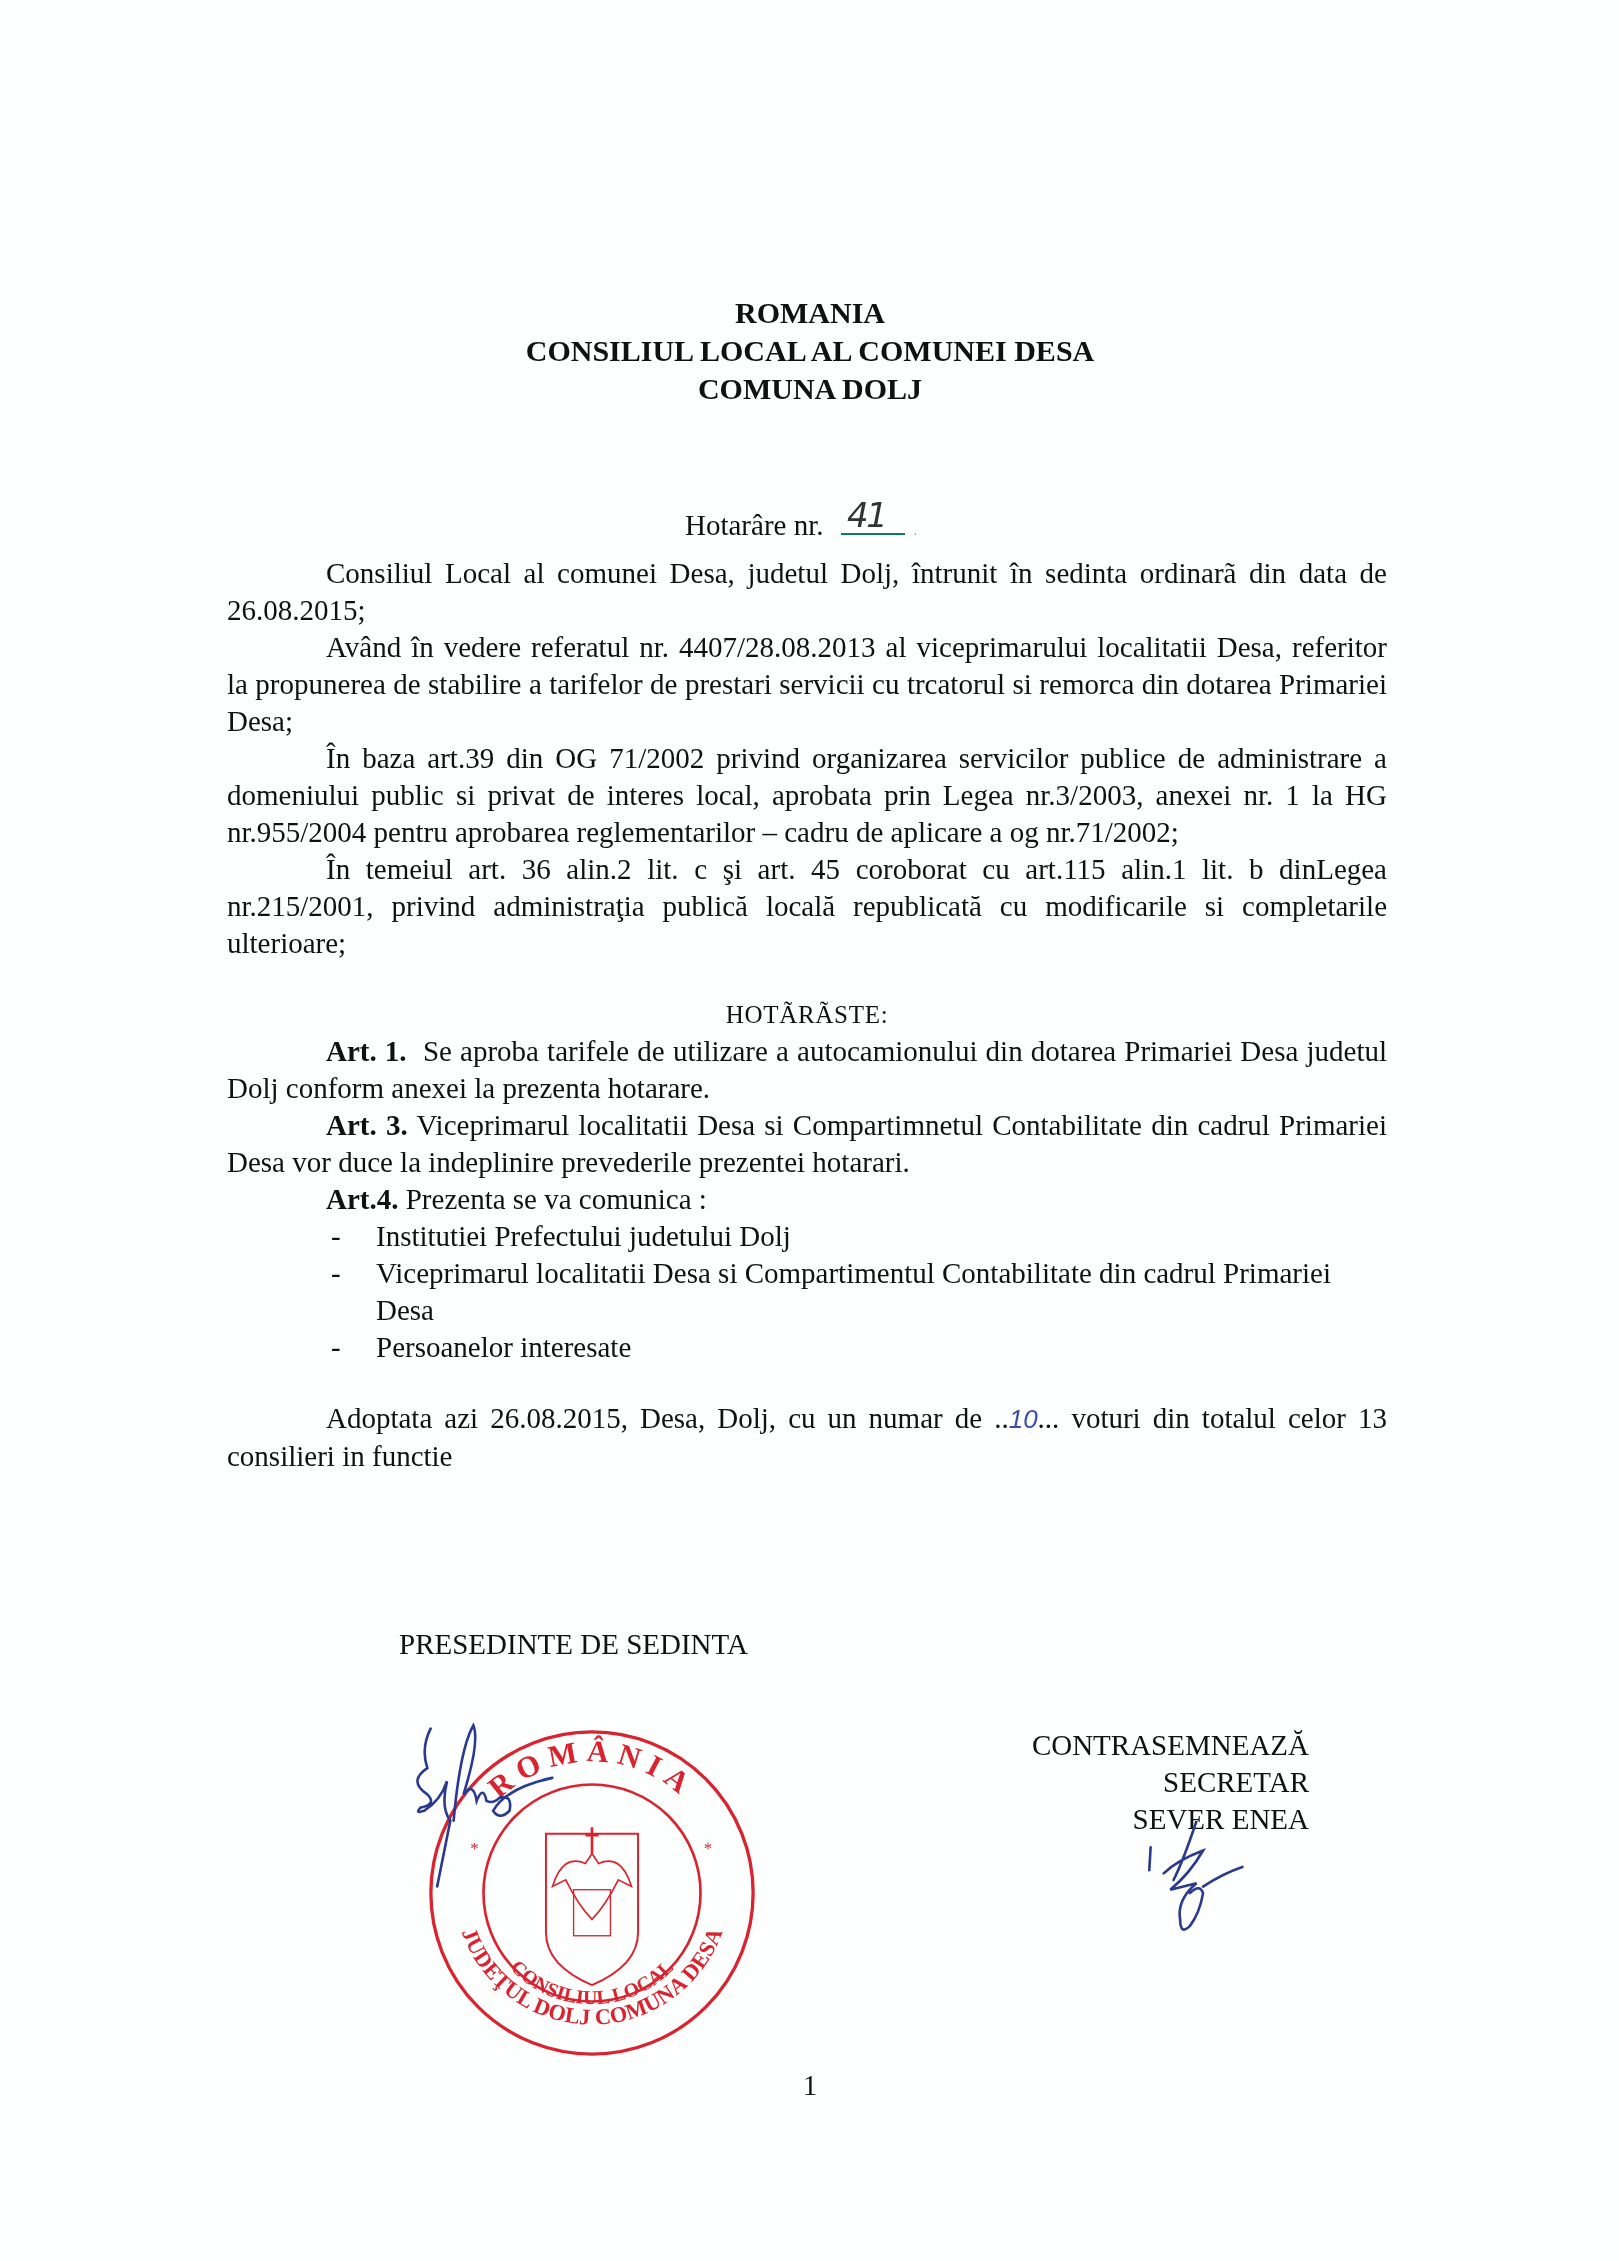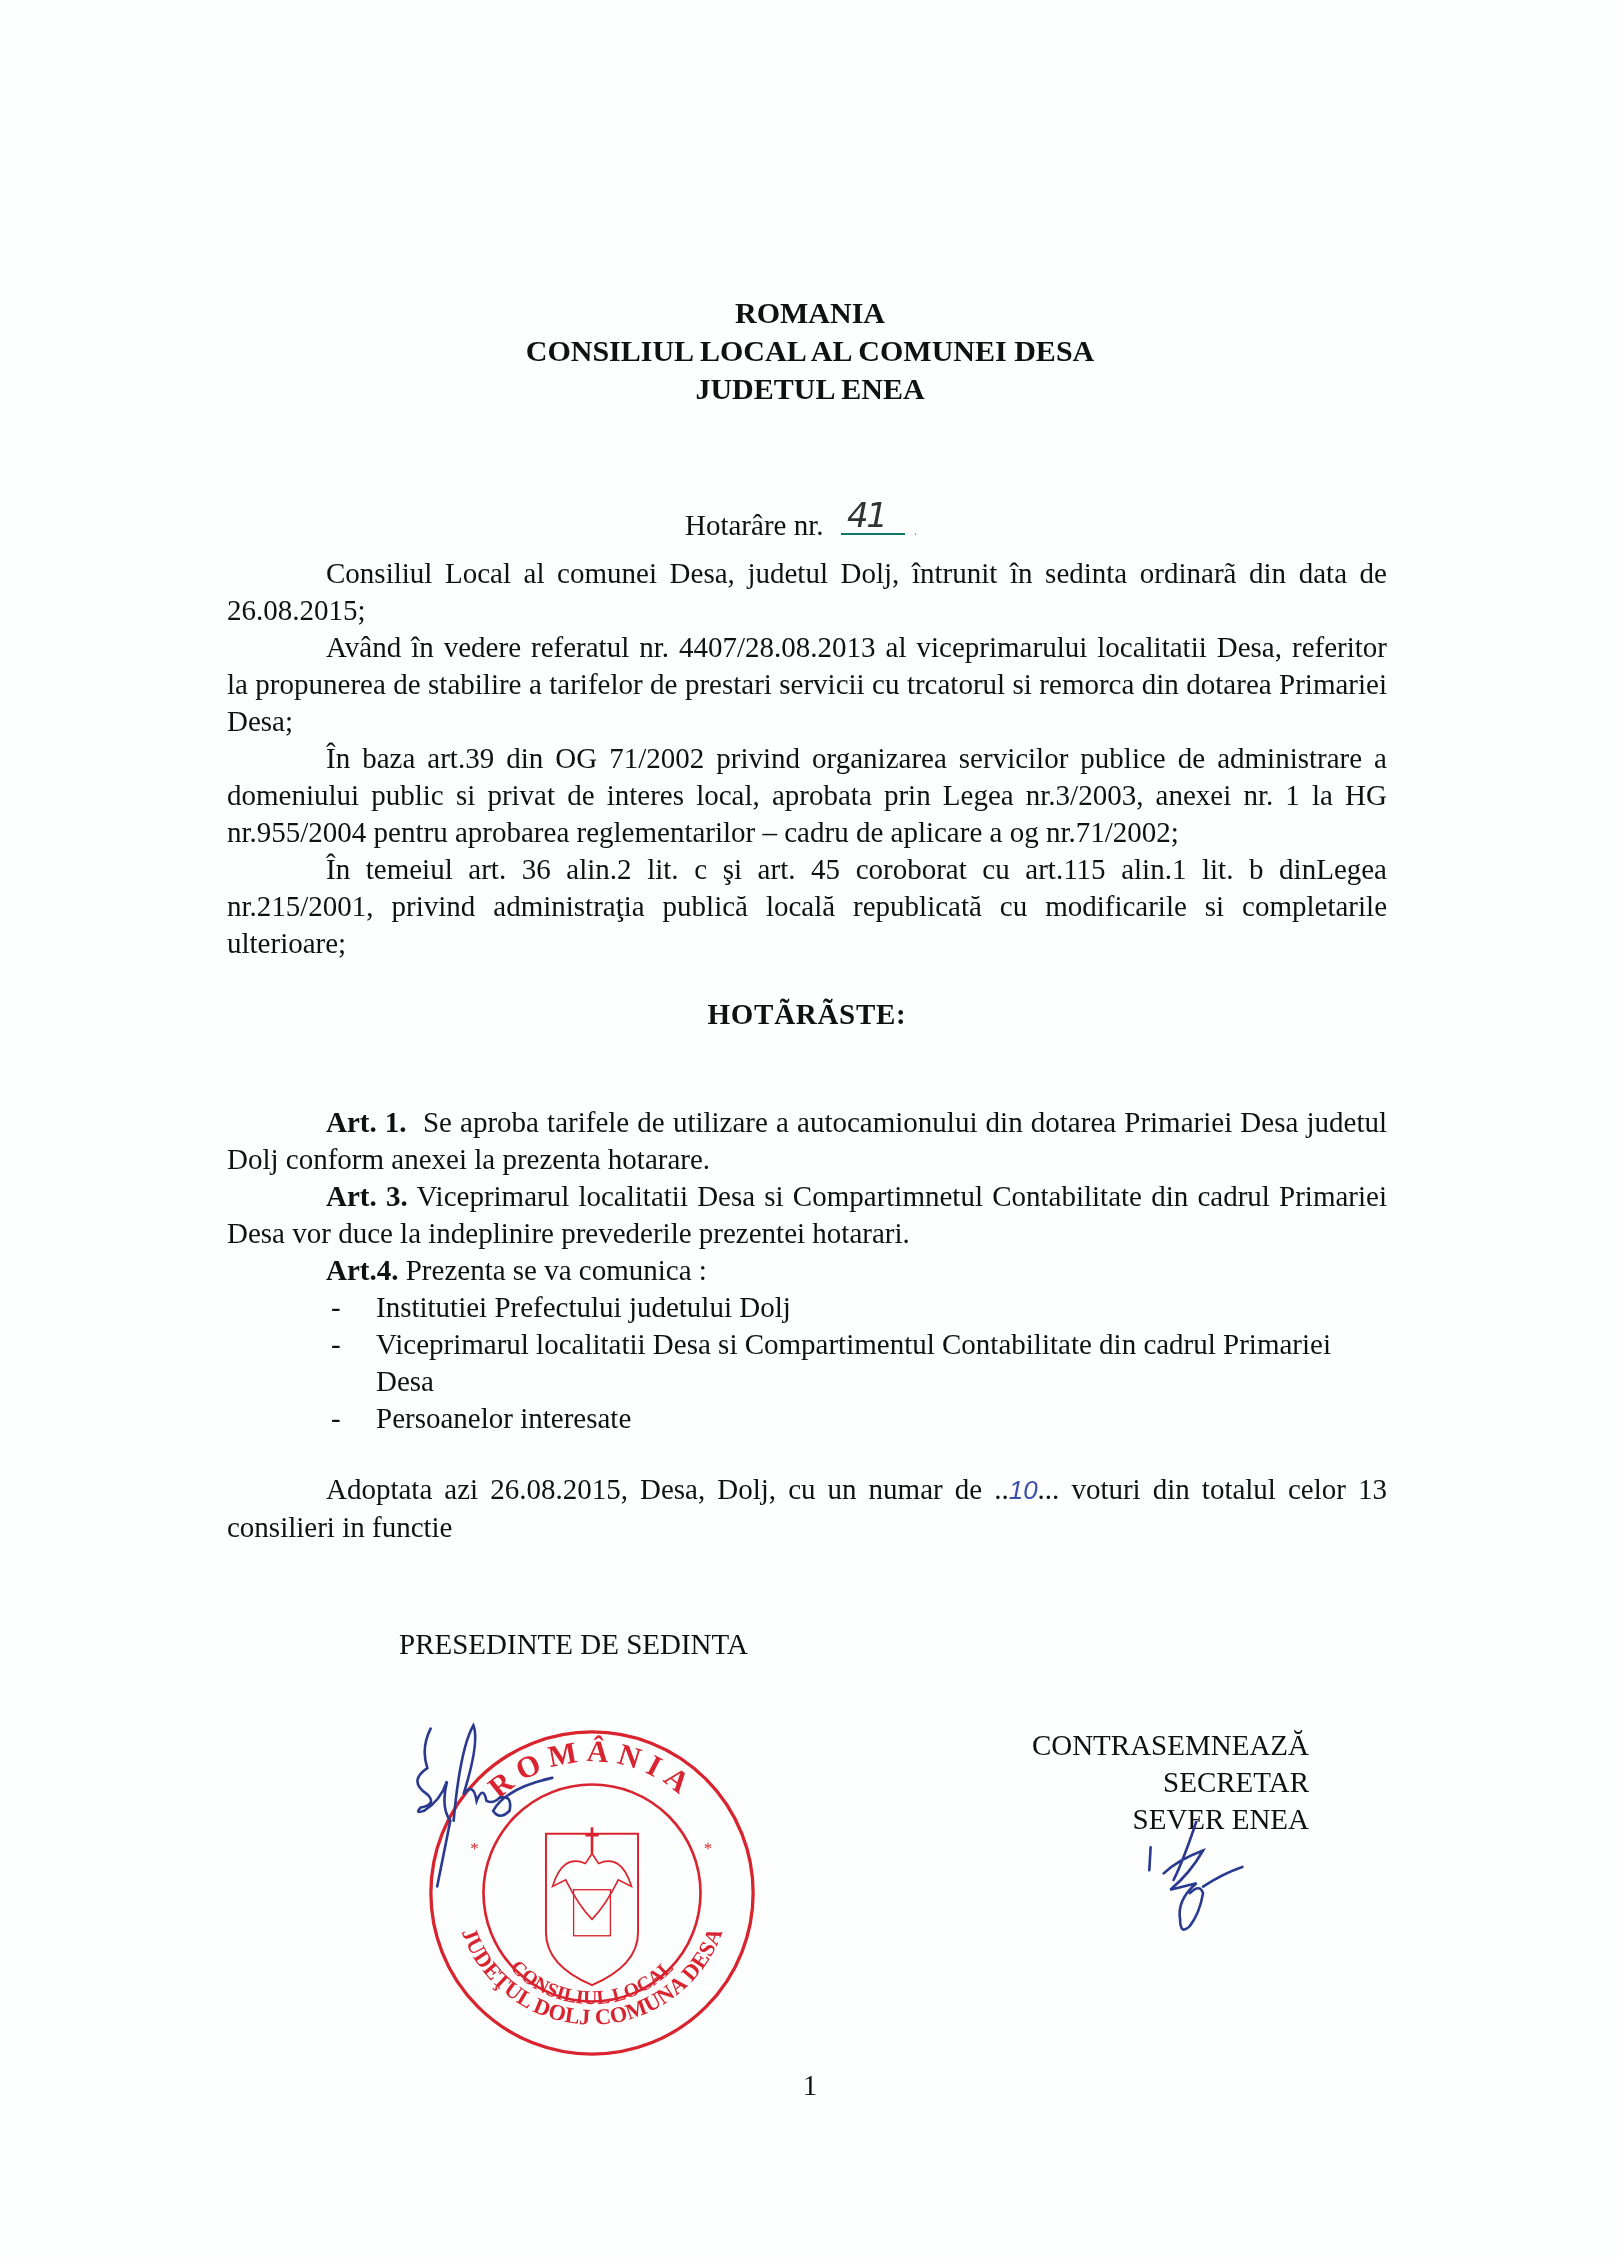--- a/index.html
+++ b/index.html
@@ -10,21 +10,21 @@
   .page { position: absolute; left: 0; top: 0; width: 1620px; height: 1676px; }
   .header { position: absolute; left: 0; top: 294px; width: 1620px; text-align: center; }
   .header div { font-weight: bold; font-size: 30px; line-height: 38px; }
   .hot-nr { position: absolute; left: 685px; top: 507px; font-size: 29px; }
   .hot-nr .num-line { display: inline-block; width: 64px; border-bottom: 2px solid #0f766e; height: 26px; vertical-align: baseline; position: relative; margin-left: 17px; }
   .hot-nr .hand { position: absolute; left: 6.6px; top: -12px; font-family: "DejaVu Sans", sans-serif; font-style: italic; font-size: 34px; color: #333; letter-spacing: -2.6px; }
   .hot-nr .dot { margin-left: 9.2px; color: #888; font-size: 13px; }
   .body { position: absolute; left: 227px; top: 555px; width: 1160px; font-size: 29px; line-height: 37px; }
   .p { margin: 0; text-align: justify; text-align-last: left; }
   .indent { text-indent: 99px; }
-  .title { text-align: center; font-weight: bold; font-size: 29px; margin-top: 34px; margin-bottom: 71px; letter-spacing: 0.7px; }
+  .title { text-align: center; font-weight: normal; font-size: 25px; margin-top: 34px; letter-spacing: 0.7px; }
   .art-label { font-weight: bold; }
   .bullets { margin: 0; padding: 0; list-style: none; }
   .bullets li { position: relative; padding-left: 149px; }
   .bullets li .dash { position: absolute; left: 104px; top: 0; }
   .adopt { margin-top: 34px; }
   .hand-blue { color: #3b4fa8; font-family: Liberation Sans, sans-serif; font-style: italic; font-size: 26px; }
   .president { position: absolute; left: 399px; top: 1628px; font-size: 29px; }
   .countersign { position: absolute; left: 1000px; top: 1727px; font-size: 29px; line-height: 37px; text-align: right; width: 309px; }
   .stamp { position: absolute; left: 421px; top: 1722px; width: 342px; height: 342px; }
   .sig1 { position: absolute; left: 401px; top: 1722px; width: 171px; height: 171px; }
@@ -32,21 +32,21 @@
   .page-num { position: absolute; left: 0; width: 1620px; top: 2069px; text-align: center; font-size: 29px; }
 </style>
 </head>
 <body>
 
 <div class="page">
 
   <div class="header">
     <div>ROMANIA</div>
     <div>CONSILIUL LOCAL AL COMUNEI DESA</div>
-    <div>JUDETUL ENEA</div>
+    <div>COMUNA DOLJ</div>
   </div>
 
   <div class="hot-nr">
     <span>Hotarâre nr.</span><span class="num-line"><span class="hand">41</span></span><span class="dot">.</span>
   </div>
 
   <div class="body">
     <p class="p indent">Consiliul Local al comunei Desa, judetul Dolj, întrunit în sedinta ordinarã din data de 26.08.2015;</p>
     <p class="p indent">Având în vedere referatul nr. 4407/28.08.2013 al viceprimarului localitatii Desa, referitor la propunerea de stabilire a tarifelor de prestari servicii cu trcatorul si remorca din dotarea Primariei Desa;</p>
     <p class="p indent">În baza art.39 din OG 71/2002 privind organizarea servicilor publice de administrare a domeniului public si privat de interes local, aprobata prin Legea nr.3/2003, anexei nr. 1 la HG nr.955/2004 pentru aprobarea reglementarilor – cadru de aplicare a og nr.71/2002;</p>

